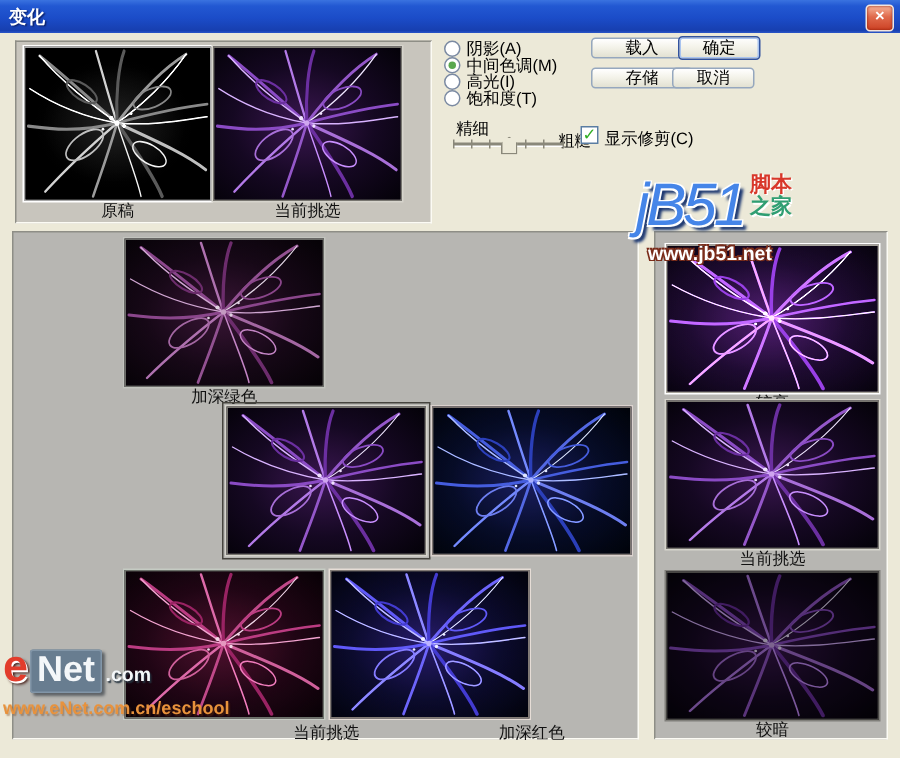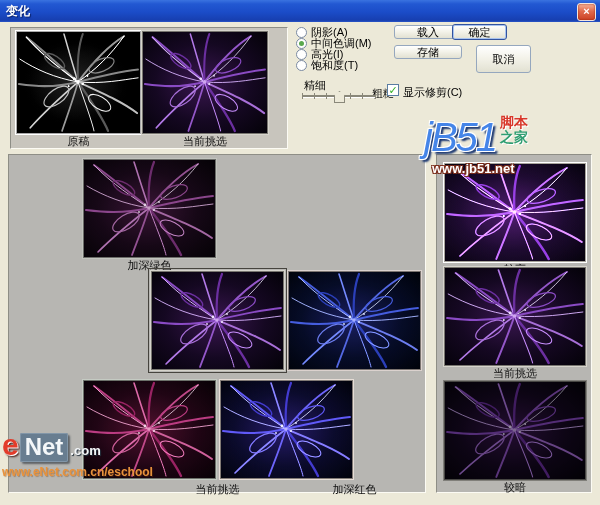--- a/index.html
+++ b/index.html
@@ -164,21 +164,21 @@
   <span class="ctl-label">高光(I)</span>
 </div>
 <div class="radio-row" style="left:296px;top:60px;">
   <span class="radio"></span>
   <span class="ctl-label">饱和度(T)</span>
 </div>
 
 <button class="btn" style="left:394px;top:25px;width:68px;height:14px;text-align:center;">载入</button>
 <button class="btn btn-default" style="left:452px;top:24px;width:55px;height:16px;">确定</button>
 <button class="btn" style="left:394px;top:45px;width:68px;height:14px;">存储</button>
-<button class="btn" style="left:476px;top:45px;width:55px;height:28px;">取消</button>
+<button class="btn" style="left:448px;top:45px;width:55px;height:14px;">取消</button>
 
 <span class="ctl-label" style="position:absolute;left:304px;top:78px;">精细</span>
 <span class="ctl-label" style="position:absolute;left:344px;top:86px;margin-left:28px;">粗糙</span>
 <div class="slider">
   <div class="track"></div>
   <div class="tick" style="left:0px;"></div>
     <div class="tick" style="left:12px;"></div>
   <div class="tick" style="left:24px;"></div>
     <div class="tick" style="left:36px;"></div>
   <div class="tick" style="left:48px;"></div>

